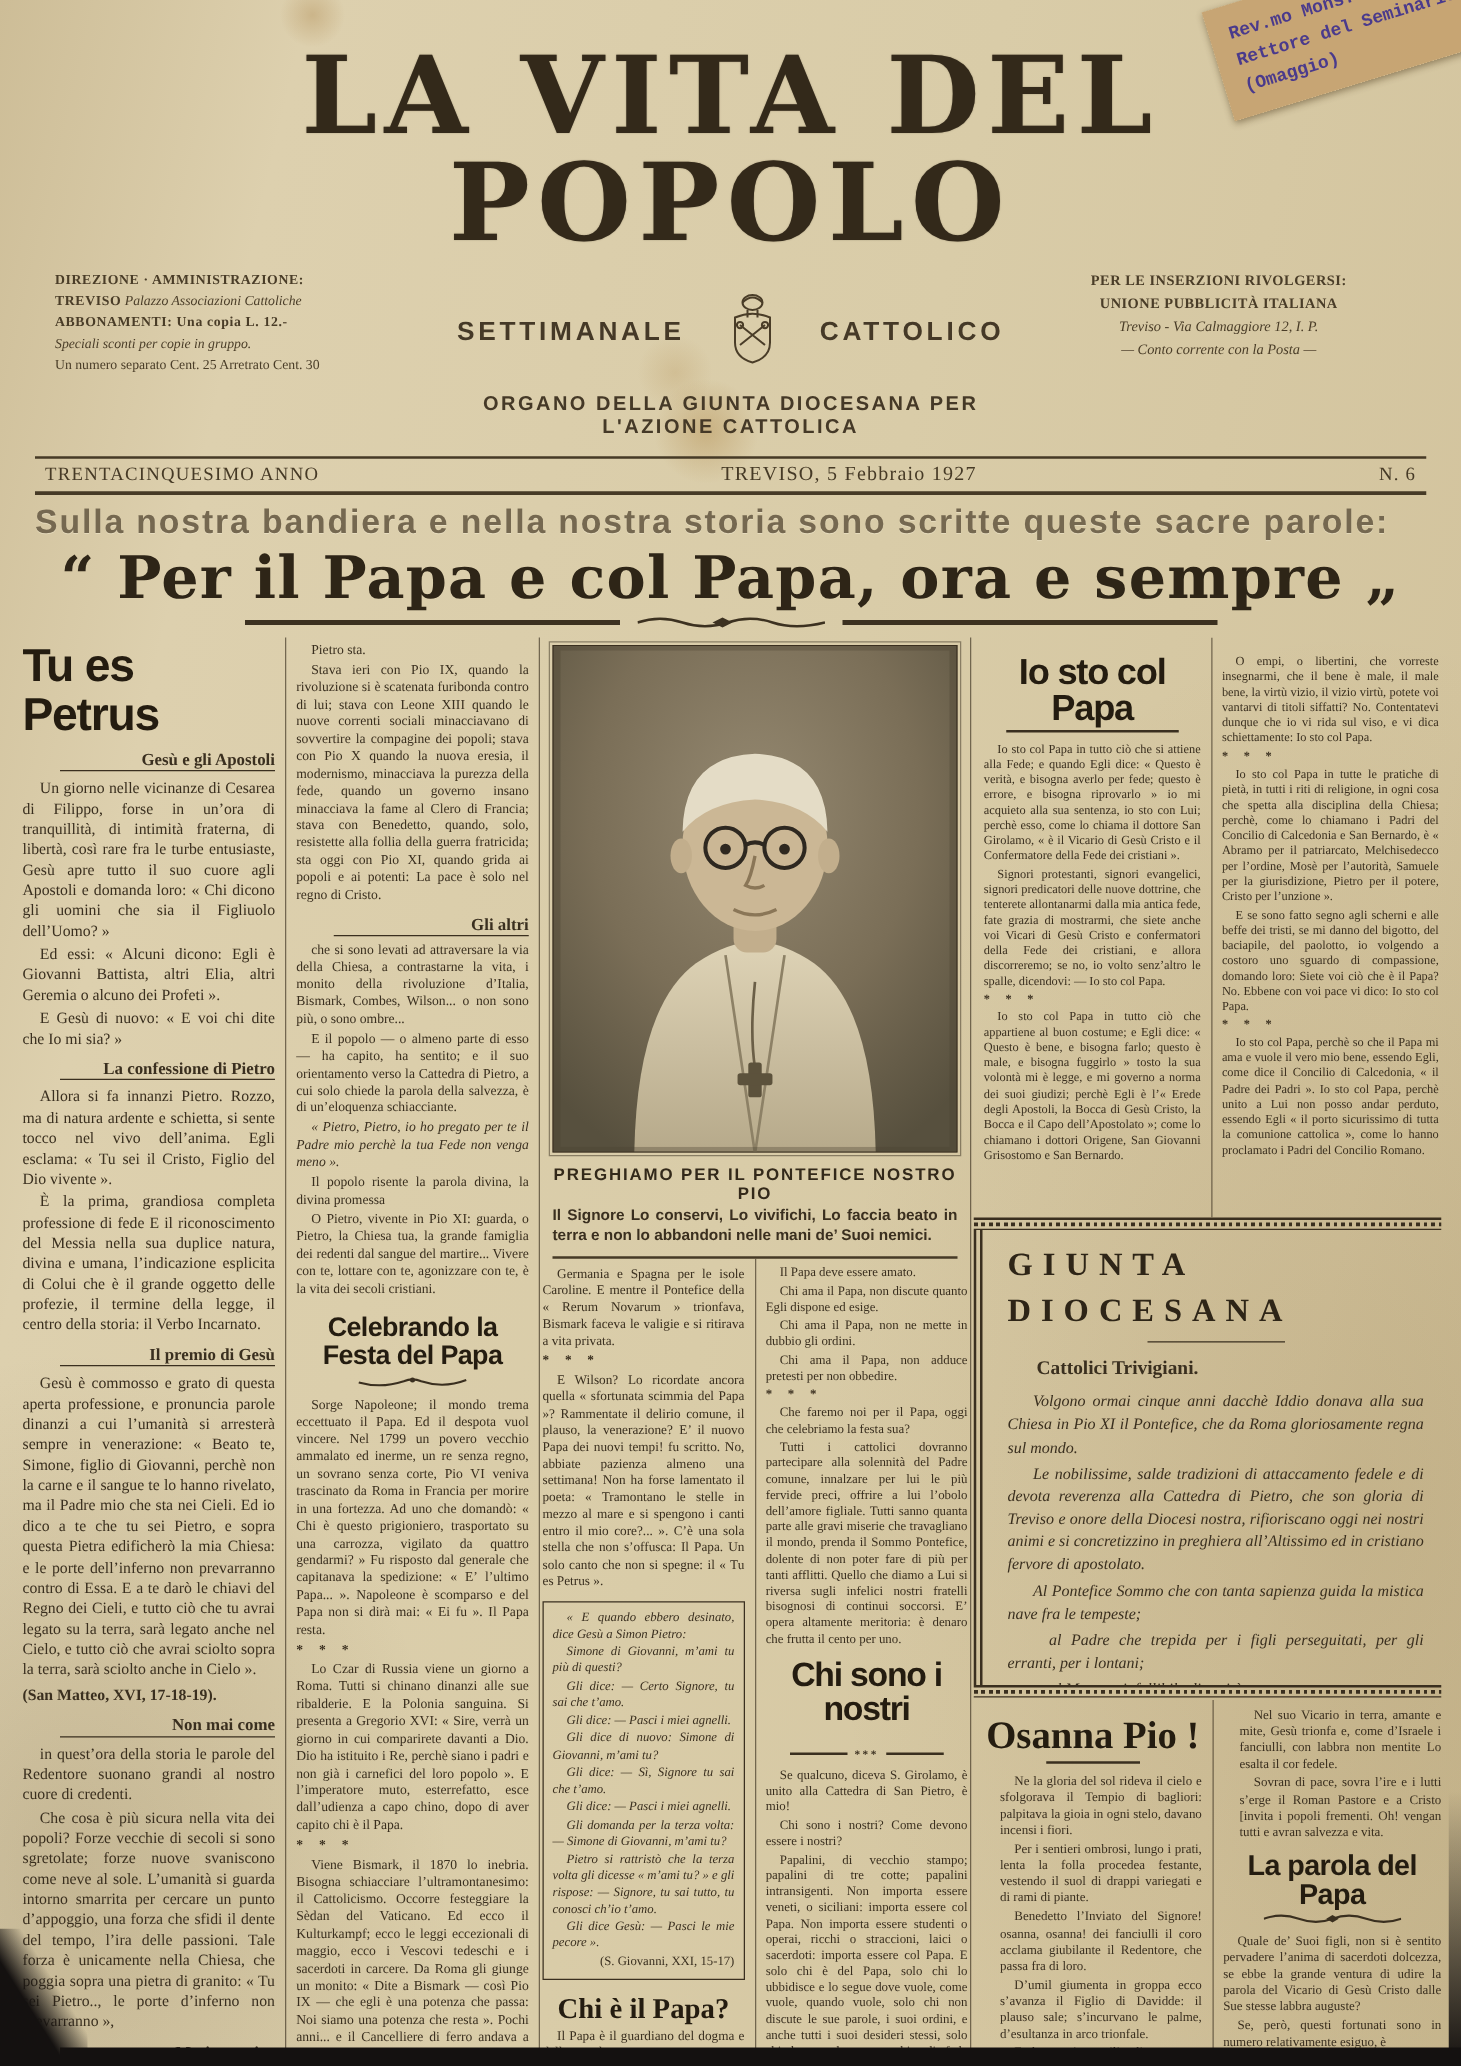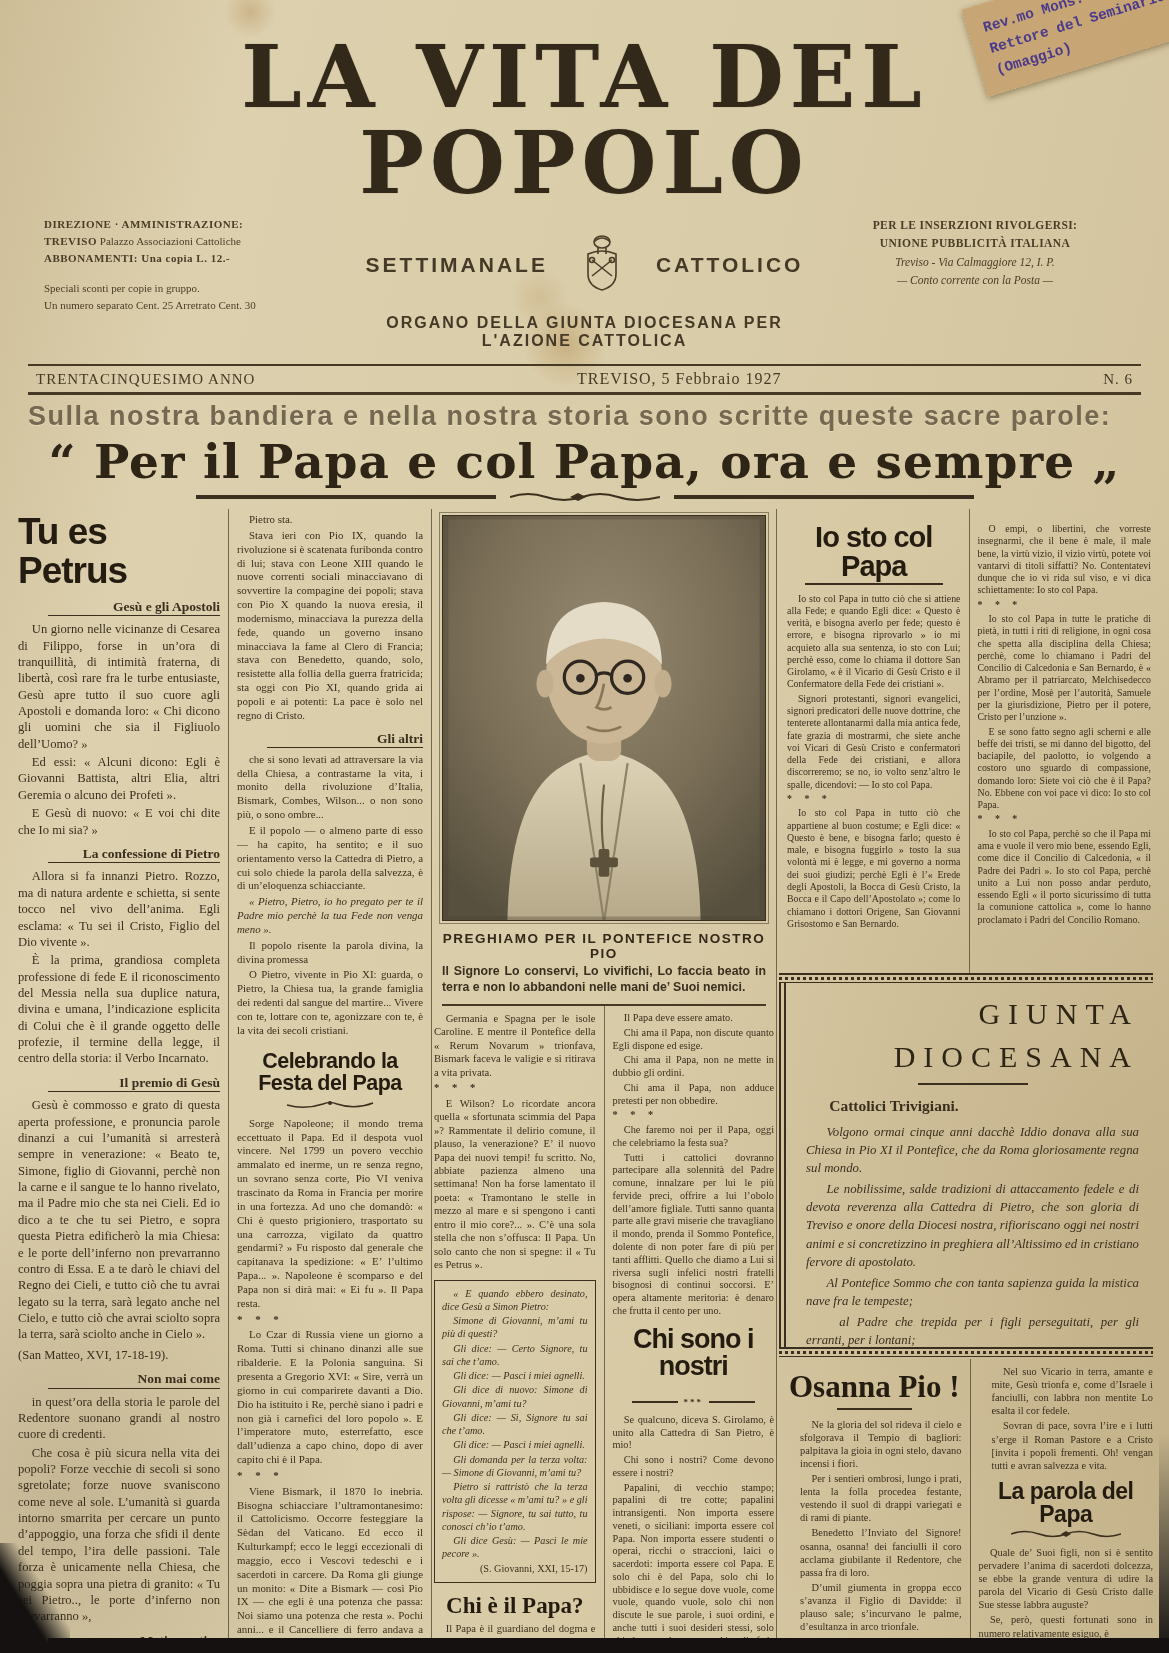--- a/index.html
+++ b/index.html
@@ -25,21 +25,21 @@
     transform:rotate(-17deg);transform-origin:left bottom;
     font-family:"Liberation Mono",monospace;font-weight:bold;color:#4a3a8c;font-size:14.5px;line-height:1.5;}
   .stamp .l2{display:flex;justify-content:space-between;padding-right:26px;}
   .masthead{padding-top:34px;}
   .mast-title{margin:0 30px;text-align:center;font-family:"DejaVu Serif",serif;font-weight:bold;
     font-size:86px;line-height:1;letter-spacing:6px;color:#33291a;
     text-shadow:0 0 1px rgba(51,41,26,.5);}
   .mast-row{display:flex;margin:10px 44px 0 44px;align-items:flex-start;}
   .mast-left{width:300px;font-size:11px;line-height:1.55;color:#4a3d28;}
   .mast-left .b{font-weight:bold;letter-spacing:.5px;}
-  .mast-left .it{margin-top:13px;}
+  .mast-left .it{font-style:italic;}
   .mast-center{flex:1;text-align:center;}
   .weekly-row{display:flex;align-items:center;justify-content:center;gap:26px;margin-top:16px;}
   .weekly-row .w{font-family:"Liberation Sans",sans-serif;font-weight:bold;font-size:21px;
     letter-spacing:3px;color:#453927;}
   .organ{margin-top:16px;font-family:"Liberation Sans",sans-serif;font-weight:bold;
     font-size:16px;letter-spacing:2px;color:#453927;}
   .mast-right{width:300px;text-align:center;font-size:11.5px;line-height:1.6;color:#4a3d28;}
   .mast-right .b{font-weight:bold;letter-spacing:.4px;}
   .mast-right .it{font-style:italic;}
 
@@ -64,21 +64,21 @@
   .col p{margin:0 0 2px 0;text-align:justify;text-indent:1.1em;}
   .stars{text-align:center;text-indent:0 !important;letter-spacing:5px;font-weight:bold;margin:2px 0 !important;}
   .sub-right{font-weight:bold;text-align:right;border-bottom:1.5px solid #3a2f1f;
     margin:7px 0 5px 30px;font-size:13.5px;text-indent:0;}
   .ital{font-style:italic;}
 
   .col1{width:202px;padding:4px 8px 0 2px;border-right:1px solid rgba(58,47,31,.65);
     font-size:12.6px;line-height:1.3;}
   .col1 h2{margin:0;font-family:"Liberation Sans",sans-serif;font-weight:bold;font-size:37px;
     letter-spacing:-1px;color:#241c10;line-height:1.05;}
-  .col1 .cite{text-indent:0;margin-top:4px;}
+  .col1 .cite{text-indent:0;margin-top:4px;font-weight:bold;}
 
   .col2{width:186px;padding:4px 8px 0 8px;border-right:1px solid rgba(58,47,31,.65);
     font-size:10.9px;line-height:1.27;}
   .col2 h3.fest{font-family:"Liberation Sans",sans-serif;font-weight:bold;font-size:21.5px;
     letter-spacing:-.5px;text-align:center;margin:12px 0 0 0;color:#241c10;line-height:1.05;}
   .orn-swash{display:block;margin:3px auto 7px auto;}
 
   .center-wrap{width:344px;border-right:1px solid rgba(58,47,31,.65);display:flex;flex-direction:column;}
   .photo-block{margin:6px 10px 0 10px;}
   .photo-frame{border:1px solid #3a2f1f;outline:1px solid rgba(58,47,31,.5);outline-offset:2px;
@@ -112,22 +112,22 @@
   .col5 h3.iosto{font-family:"Liberation Sans",sans-serif;font-weight:bold;font-size:29px;
     letter-spacing:-1px;margin:0 0 2px 0;text-align:center;color:#241c10;line-height:1;}
   .head-underrule{height:1.5px;background:#3a2f1f;margin:2px 18px 8px 18px;}
   .col6{width:50%;padding:14px 4px 0 8px;font-size:9.9px;line-height:1.24;}
 
   .giunta{margin:0 2px;border-left:7px double #3a2f1f;padding:8px 14px 4px 20px;height:352px;
     overflow:hidden;font-size:12.8px;line-height:1.42;}
   .orn-rule{height:7px;border-top:2px solid #3a2f1f;border-bottom:1px solid #3a2f1f;
     background:repeating-linear-gradient(90deg,#3a2f1f 0 3px,transparent 3px 6px);
     background-size:auto 3px;background-position:0 2px;background-repeat:repeat-x;margin:0 2px;}
-  .giunta h3{margin:2px 0 0 0;text-align:right;font-size:30px;letter-spacing:8px;
-    font-weight:normal;color:#2e2517;font-family:"Liberation Serif",serif;}
+  .giunta h3{margin:2px 0 0 0;text-align:left;font-size:26px;letter-spacing:8px;
+    font-weight:bold;color:#2e2517;font-family:"Liberation Serif",serif;}
   .giunta .underrule{width:110px;height:1.5px;background:#3a2f1f;margin:5px auto 10px auto;}
   .giunta .salut{font-weight:bold;font-size:15.5px;text-indent:1.5em;margin:0 0 6px 0;}
   .giunta p{margin:0 0 3px 0;text-align:justify;text-indent:1.6em;font-style:italic;}
   .giunta p.ind2{text-indent:2.6em;}
 
   .right-bottom{flex:1;display:flex;overflow:hidden;margin-top:2px;}
   .col5b{width:50%;padding:6px 8px 0 10px;border-right:1px solid rgba(58,47,31,.65);
     font-size:10.4px;line-height:1.26;}
   .col5b h3{margin:2px 0 0 0;font-size:31px;}
   .col6b{width:50%;padding:6px 2px 0 8px;font-size:10.4px;line-height:1.26;}

